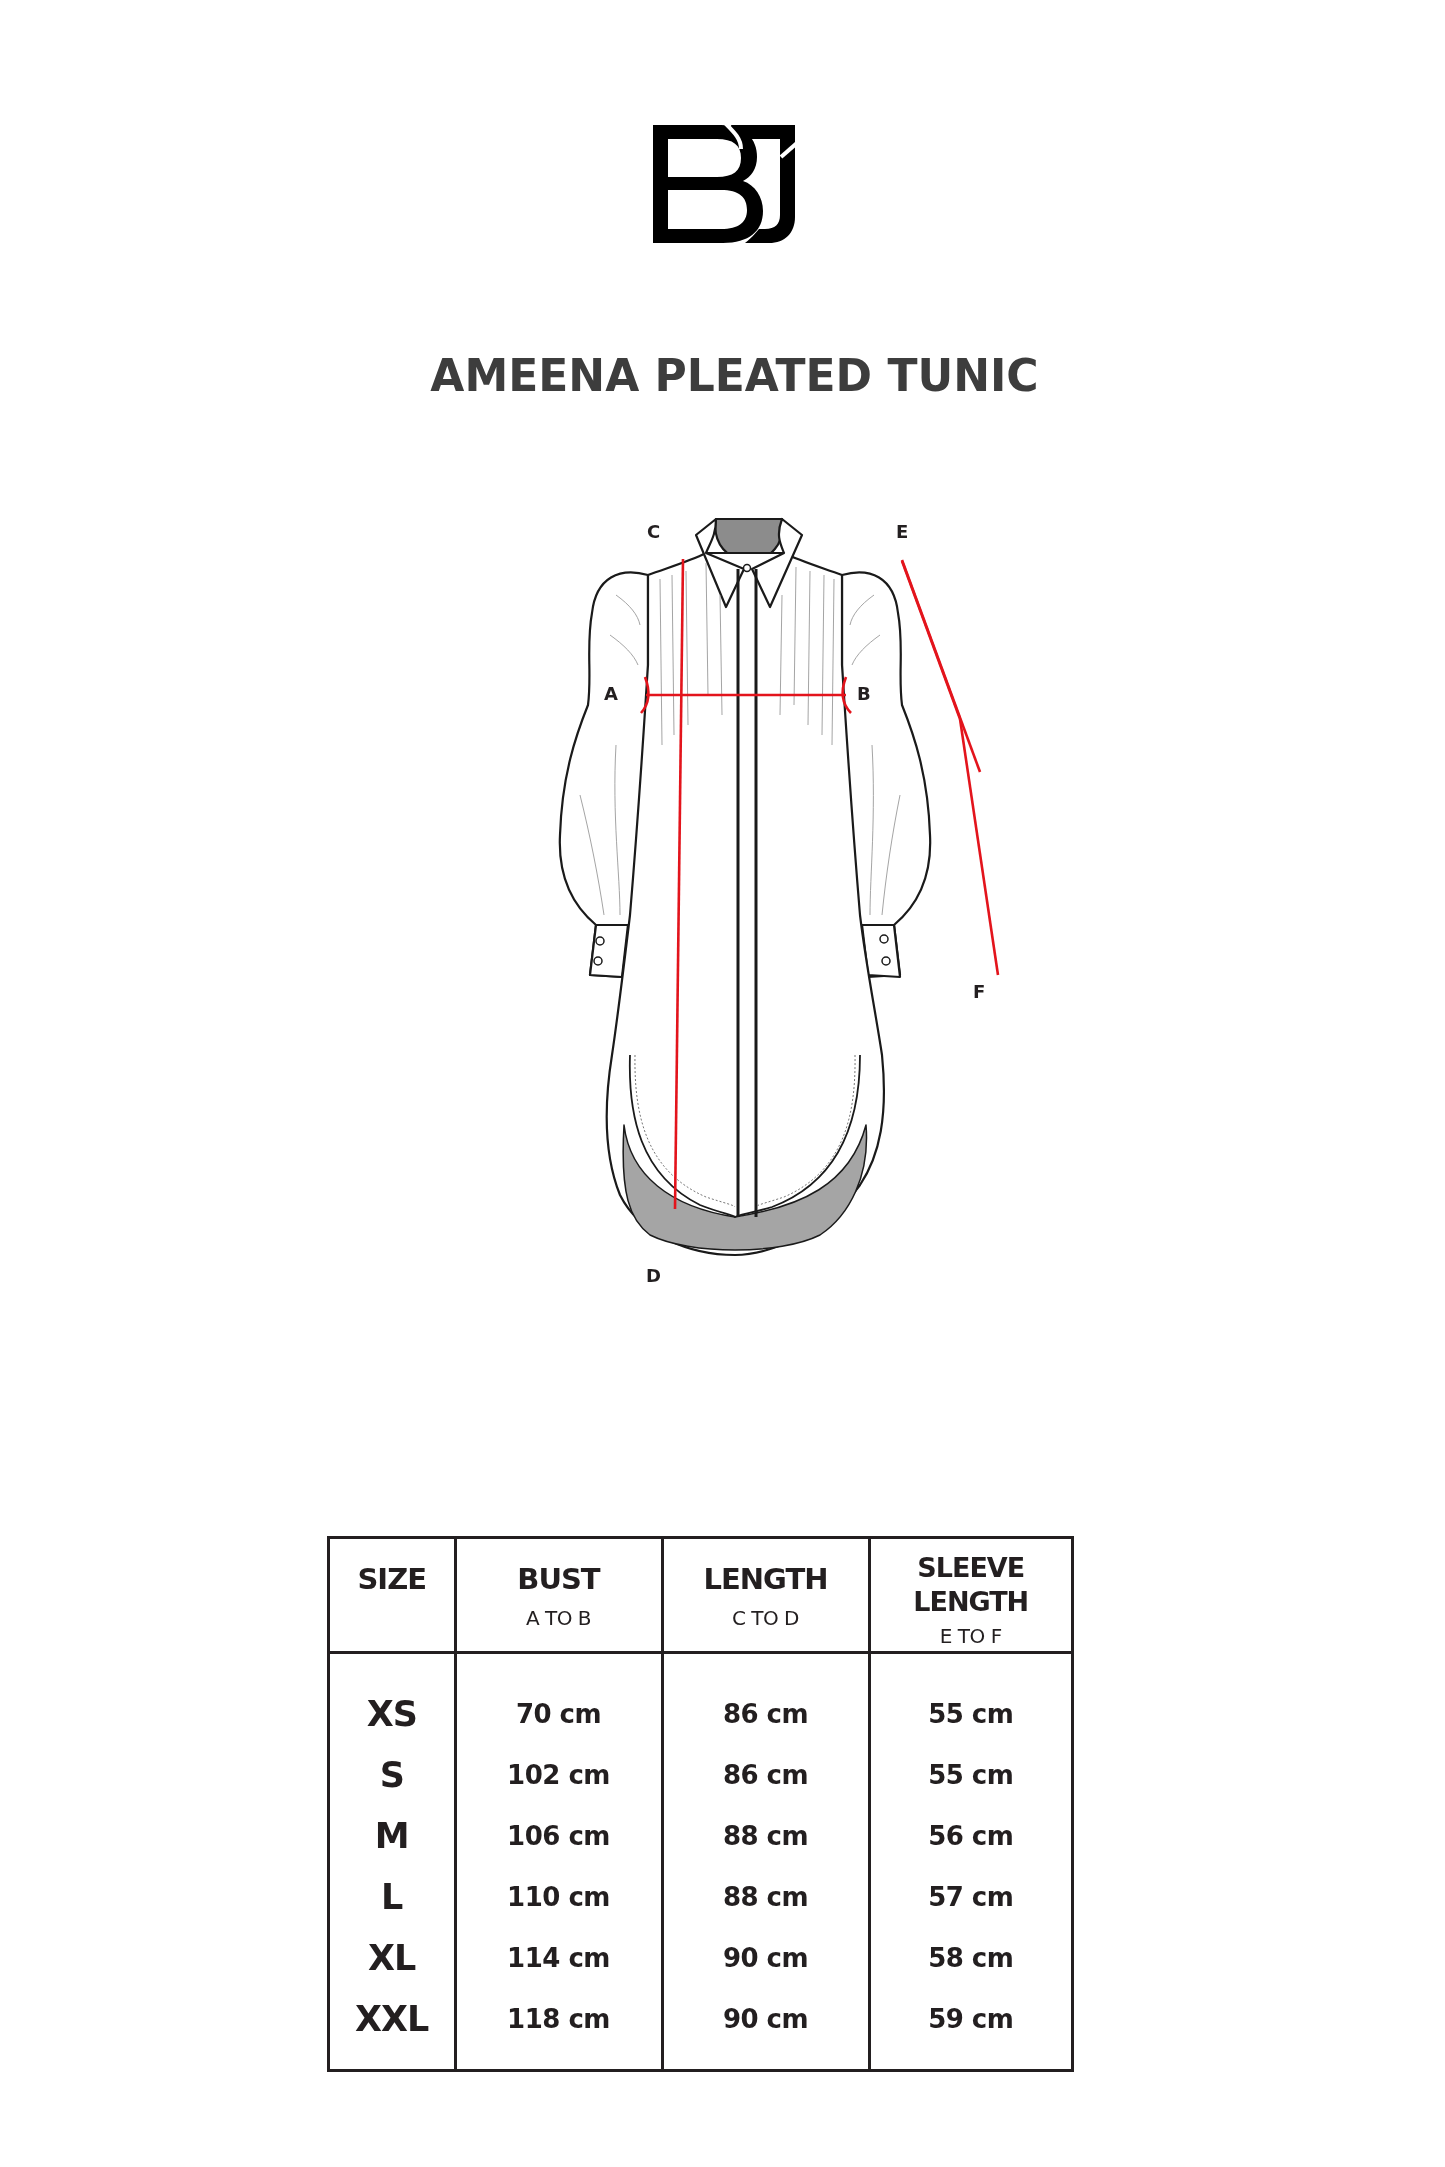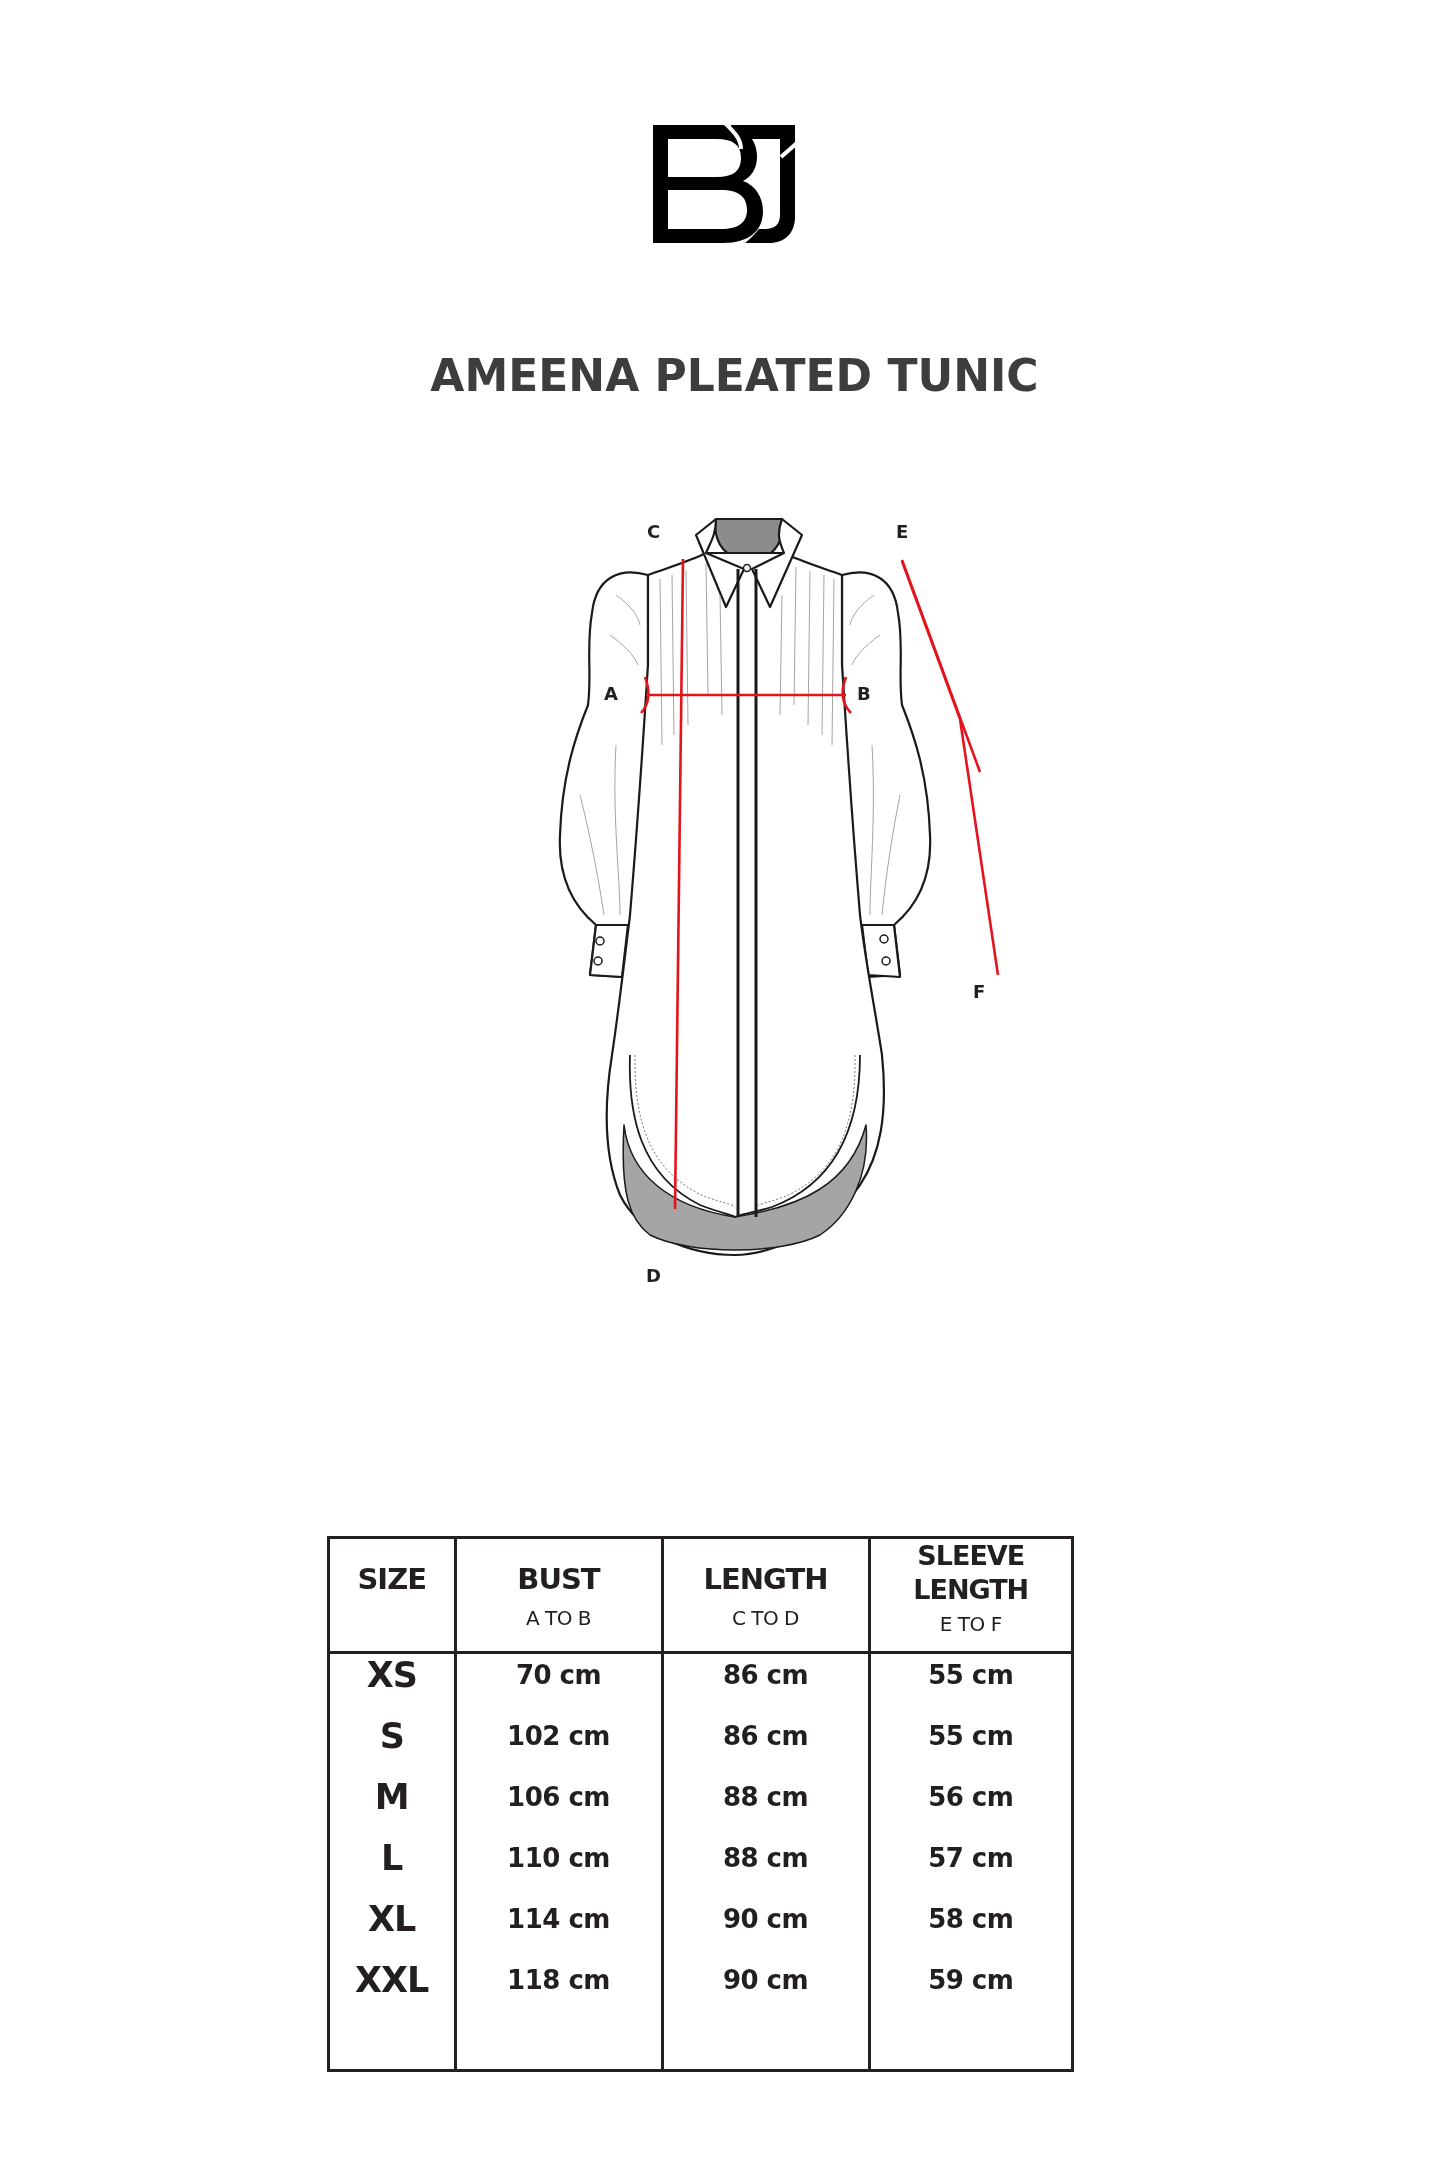--- a/index.html
+++ b/index.html
@@ -28,25 +28,25 @@
     .hdr { height: 113px; border-bottom: 3px solid #231f20; vertical-align: top; }
     .hdr-main {
       display: block; font-family: "DejaVu Sans", sans-serif; font-weight: bold;
       font-size: 29px; letter-spacing: -1px; color: #231f20; line-height: 1;
     }
     .hdr-sub {
       display: block; font-family: "DejaVu Sans", sans-serif; font-weight: normal;
       font-size: 20px; color: #231f20; margin-top: 12px; letter-spacing: -0.5px;
     }
     .hdr-pad { padding-top: 26px; }
-    .hdr-pad-tight { }
+    .hdr-pad-tight { padding-top: 12px; }
     .hdr-pad-tight .hdr-main { font-size: 27px; line-height: 34px; }
     .hdr-pad-tight .hdr-sub { margin-top: 6px; line-height: 22px; }
 
-    .body-cell { vertical-align: top; }
+    .body-cell { vertical-align: top; padding-top: 39px; }
     .cell-line {
       display: block; height: 61px; line-height: 42px;
       font-family: "DejaVu Sans", sans-serif; font-weight: bold; font-size: 26px;
       letter-spacing: -0.5px; color: #231f20;
     }
     .size-col .cell-line { font-size: 35px; letter-spacing: -1px; }
     .col-size { width: 125px; }
     .col-bust { width: 207px; }
     .col-len { width: 207px; }
   </style>

